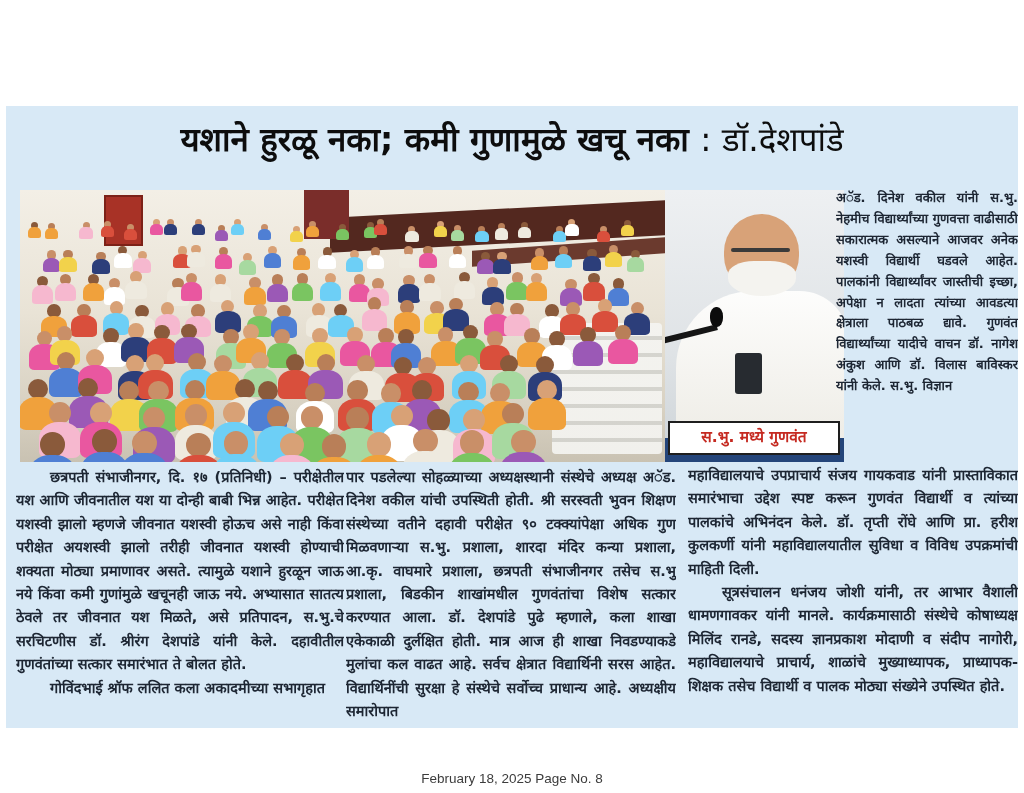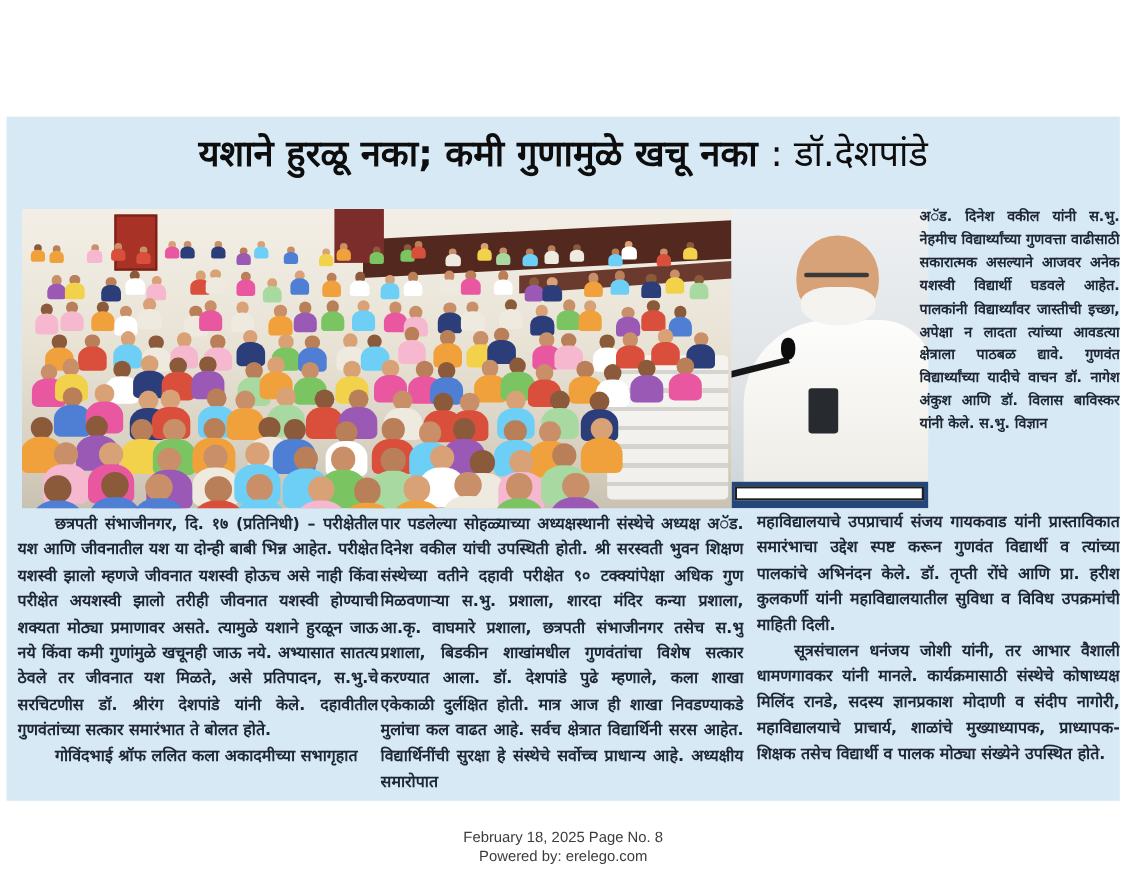--- a/index.html
+++ b/index.html
@@ -747,20 +747,21 @@
       <div class="spk">
         <div class="spk-body"></div>
         <div class="spk-head"></div>
         <div class="spk-glasses"></div>
         <div class="spk-beard"></div>
         <div class="spk-phone"></div>
         <div class="spk-mic-arm"></div>
         <div class="spk-mic-head"></div>
         <div class="podium"></div>
         <div class="caption">
+          <div>स.भु. मध्ये गुणवंत</div>
         </div>
       </div>
 
     </div>
 
     <div class="col col1">
       <p class="indent">छत्रपती संभाजीनगर, दि. १७ (प्रतिनिधी) – परीक्षेतील यश आणि जीवनातील यश या दोन्ही बाबी भिन्न आहेत. परीक्षेत यशस्वी झालो म्हणजे जीवनात यशस्वी होऊच असे नाही किंवा परीक्षेत अयशस्वी झालो तरीही जीवनात यशस्वी होण्याची शक्यता मोठ्या प्रमाणावर असते. त्यामुळे यशाने हुरळून जाऊ नये किंवा कमी गुणांमुळे खचूनही जाऊ नये.  अभ्यासात सातत्य ठेवले तर जीवनात यश मिळते, असे प्रतिपादन, स.भु.चे सरचिटणीस डॉ. श्रीरंग देशपांडे यांनी केले. दहावीतील गुणवंतांच्या सत्कार समारंभात ते बोलत होते.</p>
       <p class="indent">गोविंदभाई श्रॉफ ललित कला अकादमीच्या सभागृहात</p>
     </div>
 
@@ -774,16 +775,15 @@
 
     <div class="col col3bot">
       <p>महाविद्यालयाचे उपप्राचार्य संजय गायकवाड यांनी प्रास्ताविकात समारंभाचा उद्देश स्पष्ट करून गुणवंत विद्यार्थी व त्यांच्या पालकांचे अभिनंदन केले. डॉ. तृप्ती रोंघे आणि प्रा. हरीश कुलकर्णी यांनी महाविद्यालयातील सुविधा व विविध उपक्रमांची माहिती दिली.</p>
       <p class="indent">सूत्रसंचालन धनंजय जोशी यांनी, तर आभार वैशाली धामणगावकर यांनी मानले.  कार्यक्रमासाठी संस्थेचे कोषाध्यक्ष मिलिंद रानडे, सदस्य ज्ञानप्रकाश मोदाणी व संदीप नागोरी, महाविद्यालयाचे प्राचार्य, शाळांचे मुख्याध्यापक, प्राध्यापक-शिक्षक तसेच विद्यार्थी व पालक मोठ्या संख्येने उपस्थित होते.</p>
     </div>
 
   </div>
 
   <div class="footer">
     <div>February 18, 2025 Page No. 8</div>
-    <div>Powered by: erelego.com</div>
   </div>
 
 </div>
 
 </body></html>

